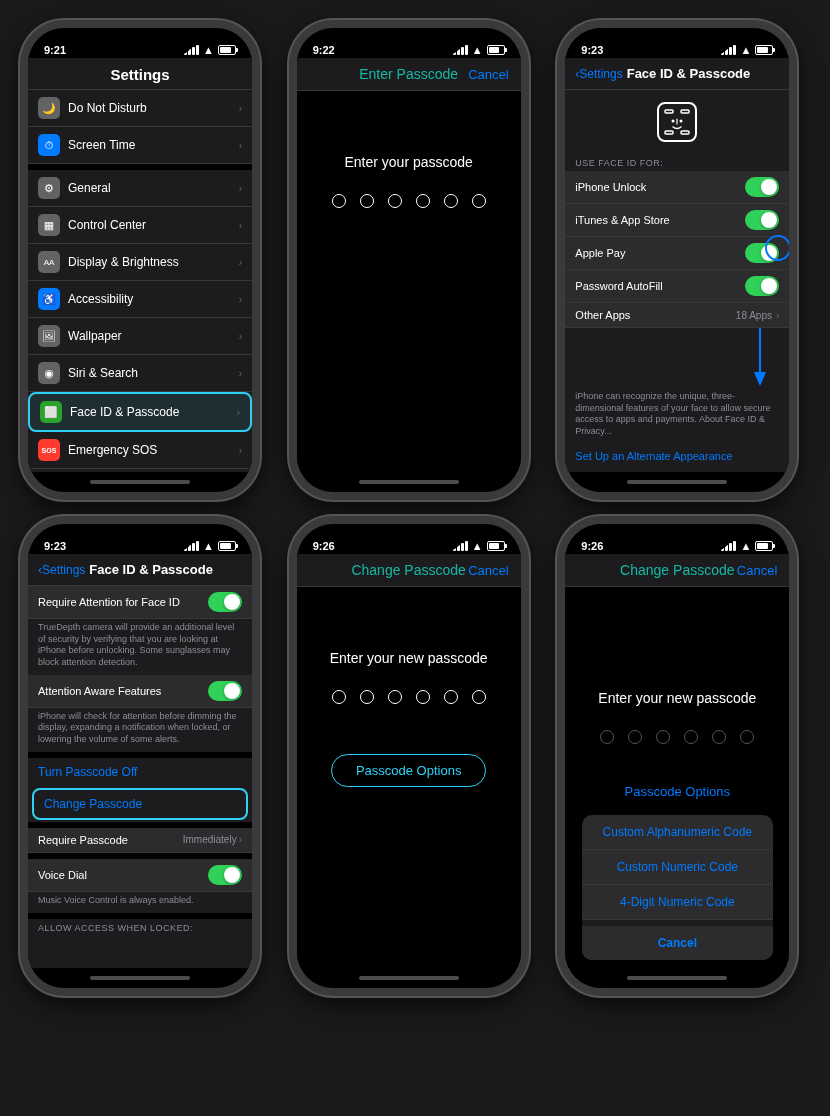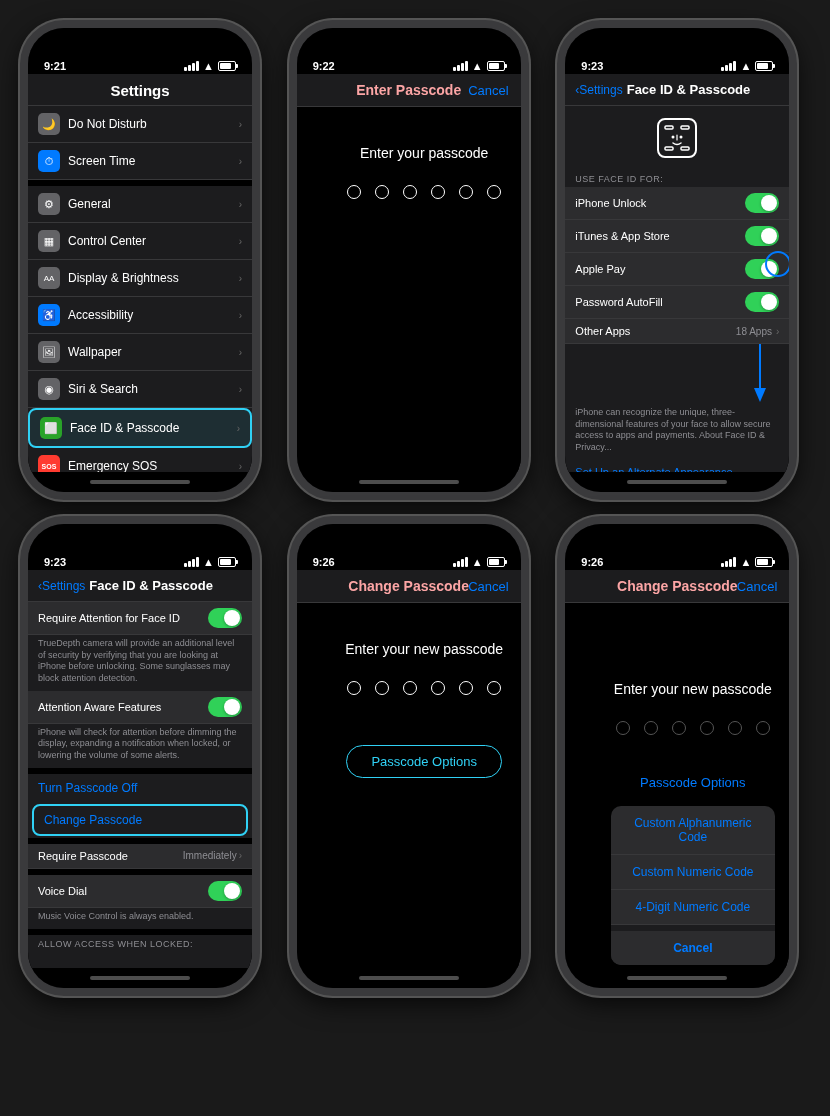--- a/index.html
+++ b/index.html
@@ -47,21 +47,21 @@
       transform: translateX(-50%);
       z-index: 10;
     }
 
     .phone-status-bar {
       background: #000;
       display: flex;
       justify-content: space-between;
       align-items: flex-end;
       padding: 6px 16px 2px;
-      height: 46px;
+      height: 30px;
       flex-shrink: 0;
       color: #fff;
       font-size: 11px;
       font-weight: 600;
       position: relative;
       z-index: 5;
     }
 
     .status-right {
       display: flex;
@@ -196,41 +196,40 @@
       background: #1c1c1e;
       display: flex;
       align-items: center;
       justify-content: center;
       padding: 8px 12px;
       border-bottom: 0.5px solid #38383a;
       position: relative;
     }
 
     .passcode-title {
-      color: #fca5a5;
+      color: #14b8a6;
       font-size: 14px;
-      font-weight: 700;
+      font-weight: 400;
     }
 
     .passcode-cancel {
       position: absolute;
       right: 12px;
       color: #007aff;
       font-size: 13px;
     }
 
     .passcode-body {
       flex: 1;
       display: flex;
       flex-direction: column;
       align-items: center;
       justify-content: flex-start;
-      padding-top: 38px;
+      padding-top: 63px;
       background: #000;
-      margin-left: 31px;
     }
 
     .passcode-prompt {
       color: #fff;
       font-size: 14px;
       margin-bottom: 24px;
       text-align: center;
     }
 
     .passcode-dots {

